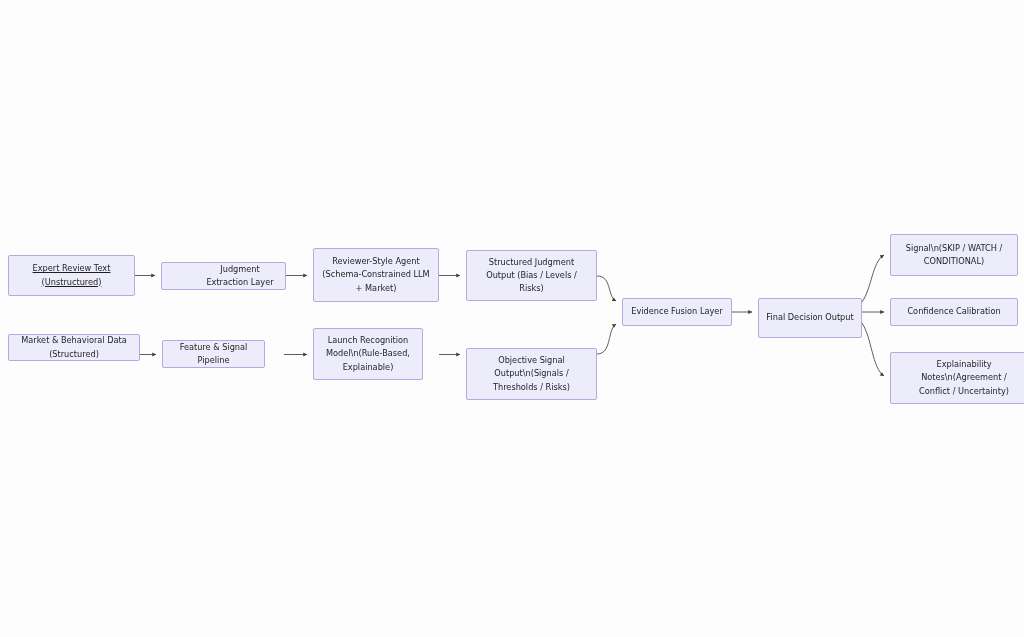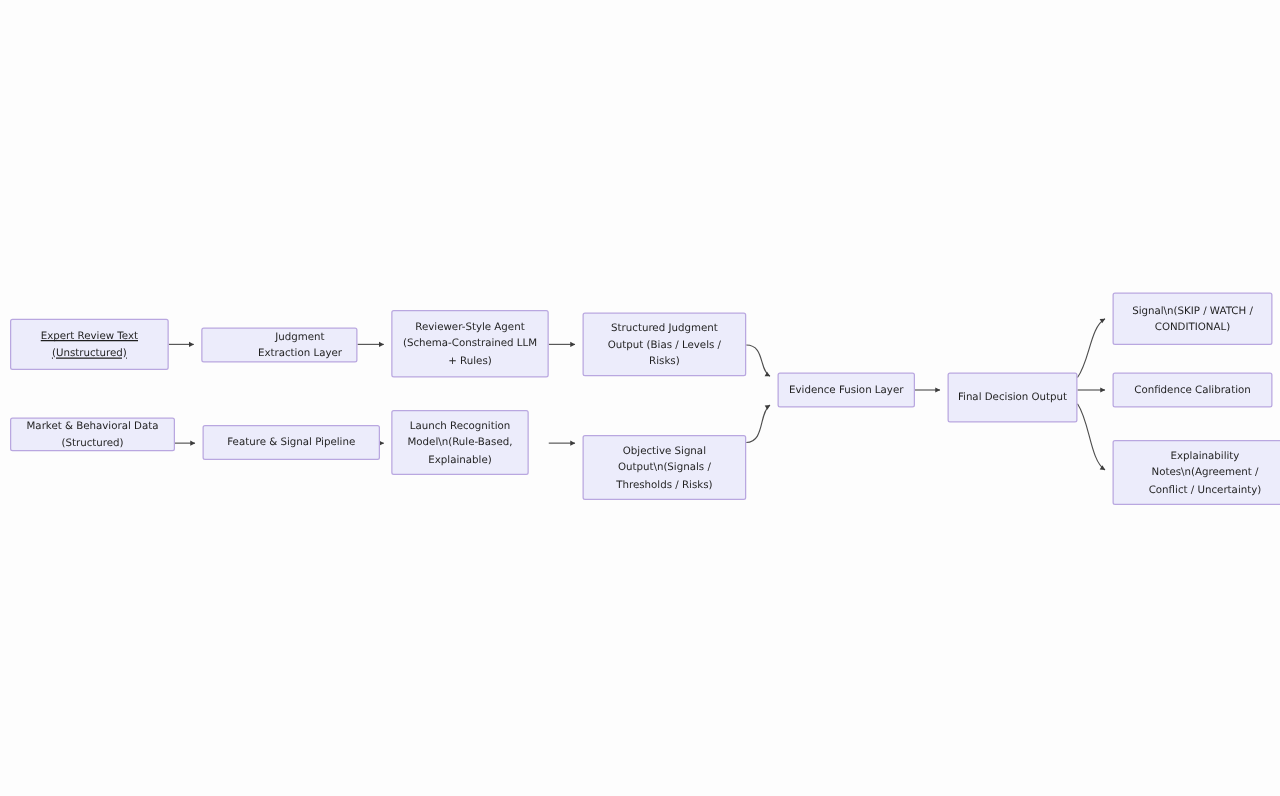--- a/index.html
+++ b/index.html
@@ -77,32 +77,32 @@
       <div class="node" style="left: 8px; top: 255px; width: 127px; height: 41px; text-decoration: underline;">
         <span class="node-label">Expert Review Text
 (Unstructured)</span>
       </div>
       <div class="node" style="left: 161px; top: 262px; width: 125px; height: 28px; padding-left: 38px;">
         <span class="node-label">Judgment Extraction Layer</span>
       </div>
       <div class="node" style="left: 313px; top: 248px; width: 126px; height: 54px;">
         <span class="node-label">Reviewer-Style Agent
 (Schema-Constrained LLM
-+ Rules)</span>
++ Market)</span>
       </div>
       <div class="node" style="left: 466px; top: 250px; width: 131px; height: 51px;">
         <span class="node-label">Structured Judgment
 Output (Bias / Levels /
 Risks)</span>
       </div>
       <div class="node" style="left: 8px; top: 334px; width: 132px; height: 27px;">
         <span class="node-label">Market &amp; Behavioral Data
 (Structured)</span>
       </div>
-      <div class="node" style="left: 162px; top: 340px; width: 142px; height: 28px;">
+      <div class="node" style="left: 162px; top: 340px; width: 103px; height: 28px;">
         <span class="node-label">Feature &amp; Signal Pipeline</span>
       </div>
       <div class="node" style="left: 313px; top: 328px; width: 110px; height: 52px;">
         <span class="node-label">Launch Recognition
 Model\n(Rule-Based,
 Explainable)</span>
       </div>
       <div class="node" style="left: 466px; top: 328px; width: 131px; height: 52px; margin-top: 20px;">
         <span class="node-label">Objective Signal
 Output\n(Signals /

